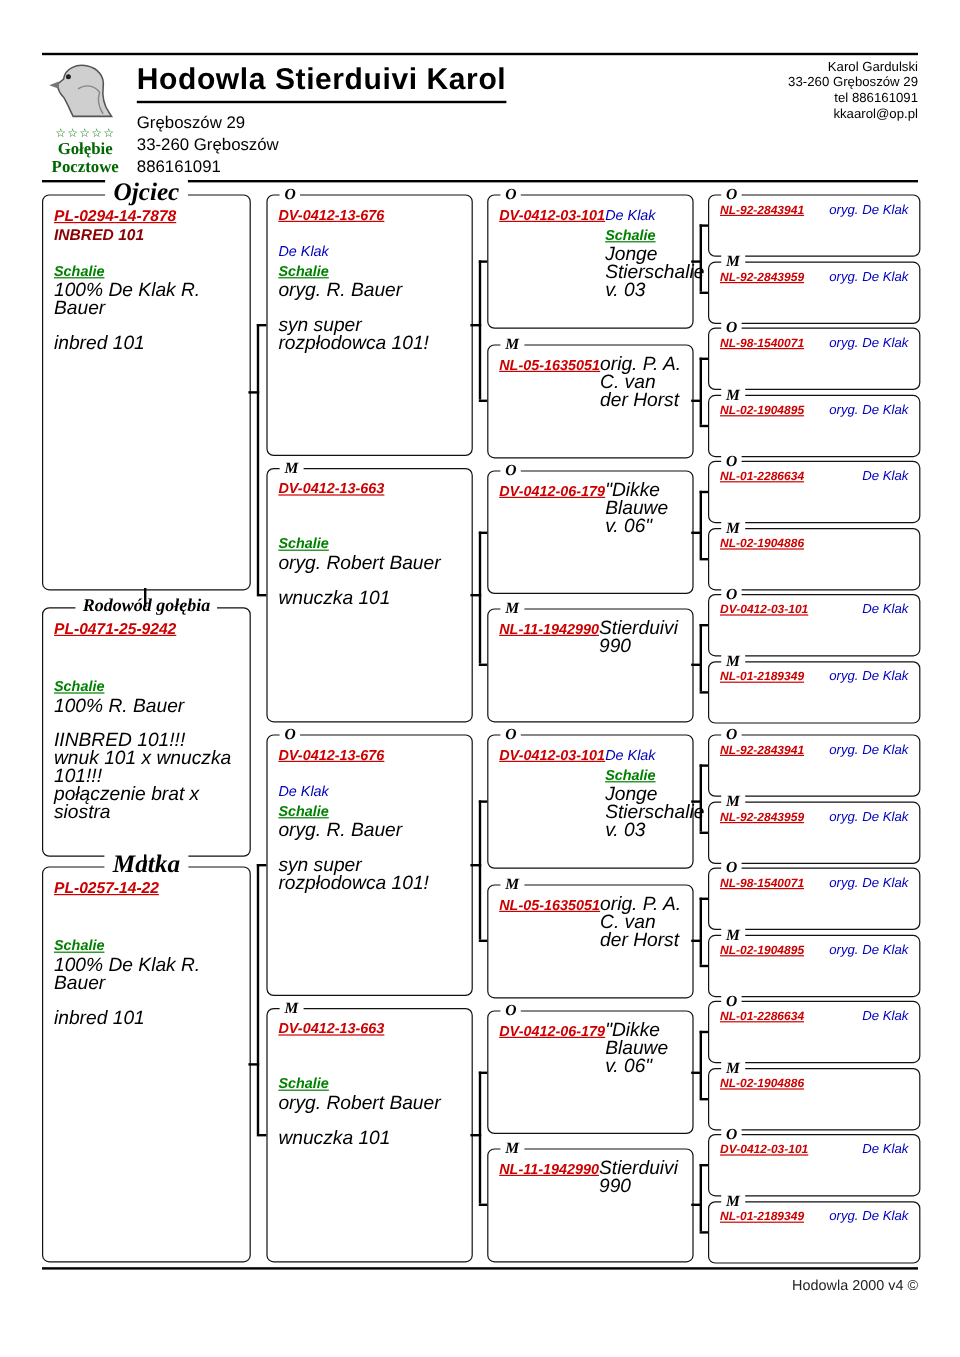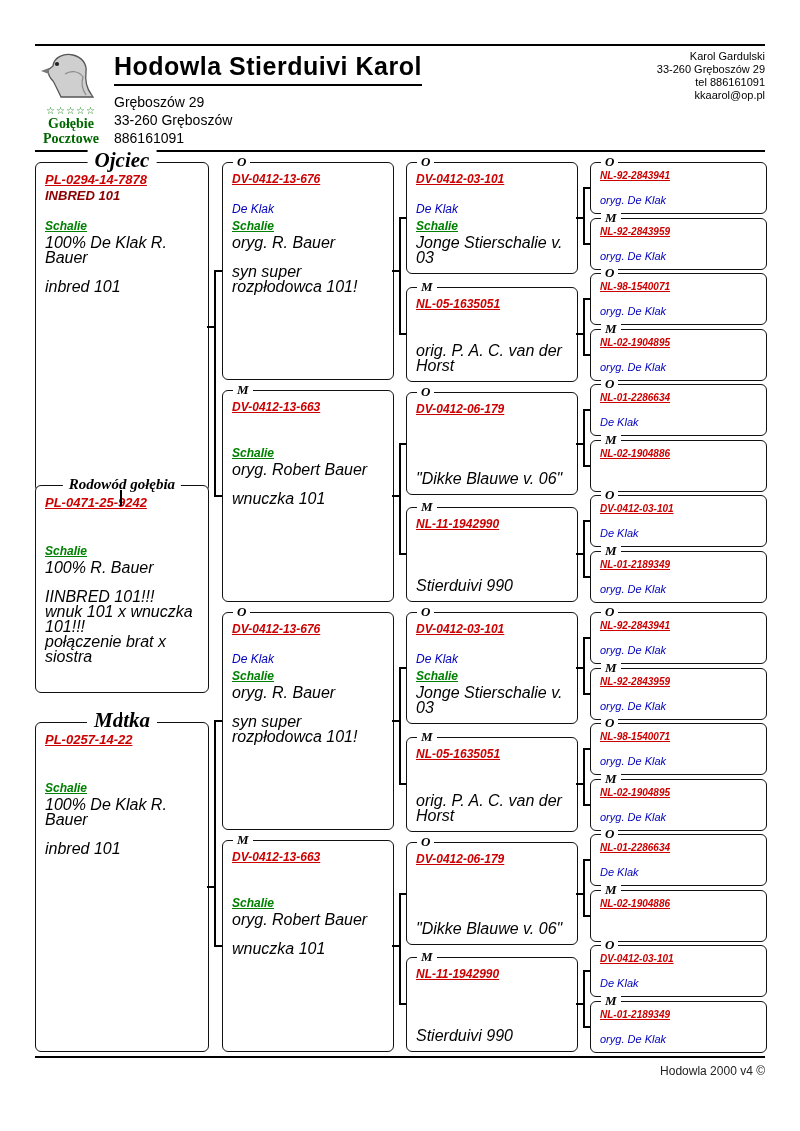--- a/index.html
+++ b/index.html
@@ -23,21 +23,21 @@
   .footer { position:absolute; right:35px; top:1064px; font-size:12px; color:#222; }
 
   
   .box { position:absolute; border:1.5px solid #111; border-radius:6px; background:#fff;font-style:italic; }
   .col1 { left:35px;  width:172px; }
   .col2 { left:222px; width:170px; }
   .col3 { left:406px; width:170px; }
   .col4 { left:590px; width:175px; }
   .body { position:absolute; left:0; top:0; right:0; bottom:0; padding:8px 9px; }
   .body-sm { padding:5px 9px 6px 9px; }
-  .vspread { display:flex; flex-direction:column; justify-content:space-between; }
+  .vspread { display:flex; flex-direction:row; justify-content:space-between; }
 
   .sex-label { position:absolute; top:-9px; left:10px; background:#fff; padding:0 4px;
     font-family:"Liberation Serif", serif; font-weight:bold; font-size:13px; line-height:15px; }
   .big-label { position:absolute; top:-15px; left:50%; transform:translateX(-50%); background:#fff; padding:0 7px;
     font-family:"Liberation Serif", serif; font-weight:bold; font-size:21px; line-height:24px; white-space:nowrap; }
   .mid-label { position:absolute; top:-10px; left:50%; transform:translateX(-50%); background:#fff; padding:0 6px;
     font-family:"Liberation Serif", serif; font-weight:bold; font-size:15px; line-height:17px; white-space:nowrap; }
 
   .ring { color:#cc0000; font-weight:bold; text-decoration:underline; font-size:12px; line-height:16px; white-space:nowrap; }
   .ring-lg { font-size:13px; line-height:17px; }
@@ -96,21 +96,21 @@
       <div class="ring ring-lg">PL-0294-14-7878</div>
       <div class="inbred">INBRED 101</div>
       <div class="gap"></div>
       <div class="colorname">Schalie</div>
       <div class="small">100% De Klak R. Bauer</div>
       <div class="gap"></div>
       <div class="small">inbred 101</div>
     </div>
   </div>
 
-  <div class="box col1" style="top:485px;height:206px">
+  <div class="box col1" style="top:506px;height:206px">
     <span class="mid-label">Rodowód gołębia</span>
     <div class="body">
       <div class="ring ring-lg">PL-0471-25-9242</div>
       <div class="gap2"></div>
       <div class="colorname">Schalie</div>
       <div class="small">100% R. Bauer</div>
       <div class="gap"></div>
       <div class="small">IINBRED 101!!!</div>
       <div class="small">wnuk 101 x wnuczka 101!!!</div>
       <div class="small">połączenie brat x siostra</div>

